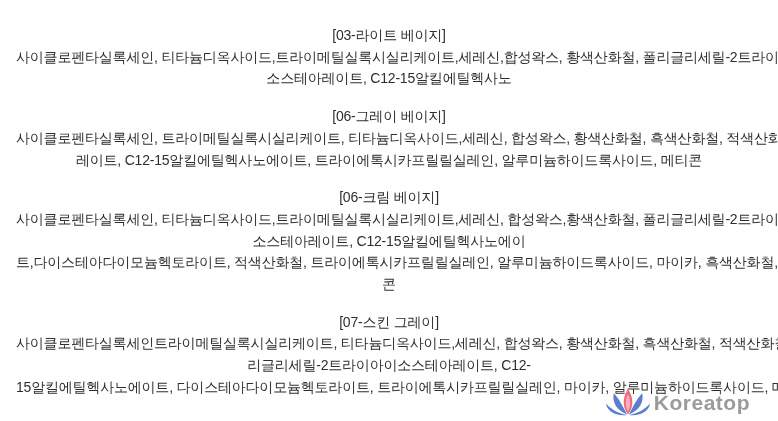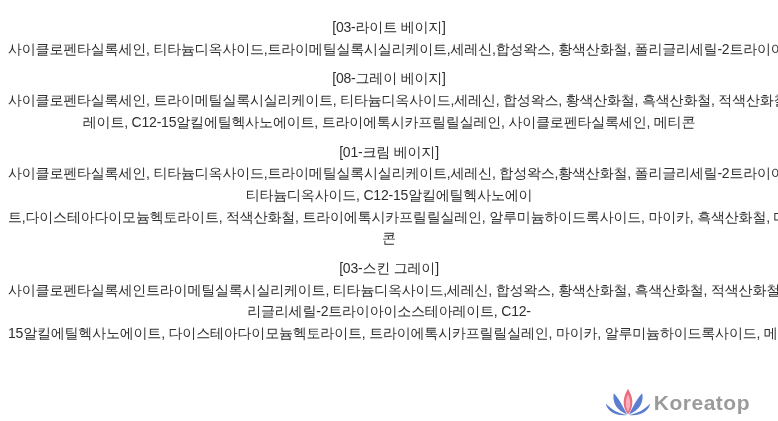--- a/index.html
+++ b/index.html
@@ -18,21 +18,21 @@
     position: absolute;
     top: 9px;
     left: 0;
     width: 778px;
     text-align: center;
     color: #2e2e2e;
     font-size: 14px;
     font-weight: 500;
     letter-spacing: -0.2px;
   }
-  .section { margin: 8px; }
+  .section { margin: 16px; }
   .line, .section-title {
     display: block;
     line-height: 21.7px;
     white-space: nowrap;
     text-align: center;
   }
   .watermark {
     position: absolute;
     right: 28px;
     bottom: 1px;
@@ -54,38 +54,39 @@
   }
 </style>
 </head>
 <body>
 
 <div class="content">
 
   <div class="section">
     <span class="section-title">[03-라이트 베이지]</span>
     <span class="line">사이클로펜타실록세인, 티타늄디옥사이드,트라이메틸실록시실리케이트,세레신,합성왁스, 황색산화철, 폴리글리세릴-2트라이아이</span>
+    <span class="line">소스테아레이트, C12-15알킬에틸헥사노</span>
   </div>
 
   <div class="section">
-    <span class="section-title">[08-그레이 베이지]</span>
+    <span class="section-title">[06-그레이 베이지]</span>
     <span class="line">사이클로펜타실록세인, 트라이메틸실록시실리케이트, 티타늄디옥사이드,세레신, 합성왁스, 황색산화철, 흑색산화철, 적색산화철,</span>
-    <span class="line">레이트, C12-15알킬에틸헥사노에이트, 트라이에톡시카프릴릴실레인, 사이클로펜타실록세인, 메티콘</span>
+    <span class="line">레이트, C12-15알킬에틸헥사노에이트, 트라이에톡시카프릴릴실레인, 알루미늄하이드록사이드, 메티콘</span>
   </div>
 
   <div class="section">
-    <span class="section-title">[01-크림 베이지]</span>
+    <span class="section-title">[06-크림 베이지]</span>
     <span class="line">사이클로펜타실록세인, 티타늄디옥사이드,트라이메틸실록시실리케이트,세레신, 합성왁스,황색산화철, 폴리글리세릴-2트라이아이</span>
-    <span class="line">티타늄디옥사이드, C12-15알킬에틸헥사노에이</span>
+    <span class="line">소스테아레이트, C12-15알킬에틸헥사노에이</span>
     <span class="line">트,다이스테아다이모늄헥토라이트, 적색산화철, 트라이에톡시카프릴릴실레인, 알루미늄하이드록사이드, 마이카, 흑색산화철, 메티</span>
     <span class="line">콘</span>
   </div>
 
   <div class="section">
-    <span class="section-title">[03-스킨 그레이]</span>
+    <span class="section-title">[07-스킨 그레이]</span>
     <span class="line">사이클로펜타실록세인트라이메틸실록시실리케이트, 티타늄디옥사이드,세레신, 합성왁스, 황색산화철, 흑색산화철, 적색산화철, 폴</span>
     <span class="line">리글리세릴-2트라이아이소스테아레이트, C12-</span>
     <span class="line">15알킬에틸헥사노에이트, 다이스테아다이모늄헥토라이트, 트라이에톡시카프릴릴실레인, 마이카, 알루미늄하이드록사이드, 메티콘</span>
   </div>
 
 </div>
 
 <div class="watermark">
   <svg class="lotus" viewBox="0 0 100 70" aria-hidden="true">
 

